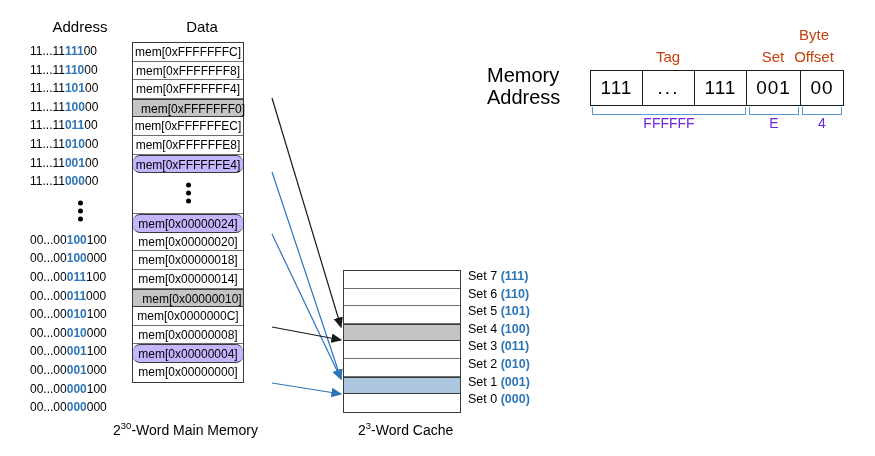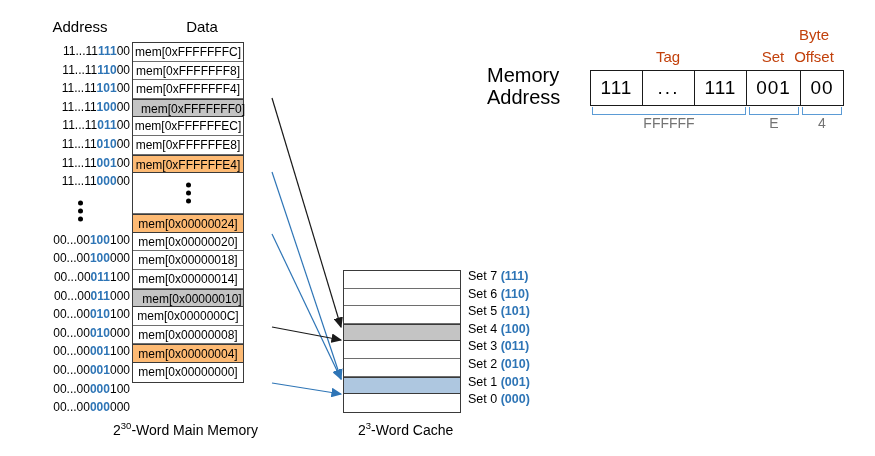--- a/index.html
+++ b/index.html
@@ -29,21 +29,20 @@
   
   #address-column {
     left: 30px;
     top: 42px;
     width: 100px;
   }
   .addr-row {
     height: 18.6px;
     line-height: 18.6px;
     font-size: 12px;
-    text-align: right;
     white-space: nowrap;
     letter-spacing: 0px;
     font-family: "Liberation Sans", sans-serif;
   }
   .addr-row .blue { font-weight: bold; }
   .addr-gap {
     height: 40px;
   }
 
   
@@ -67,23 +66,24 @@
     position: relative;
   }
   .mem-row.last { border-bottom: none; }
   .mem-row.grey {
     background: #c4c4c4;
     border-top: 1.5px solid #3a3a3a;
     border-bottom: 1.5px solid #3a3a3a;
     padding-left: 8px;
   }
   .mem-row.blue-fill {
-    background: #fdba74;
+    background: #c4b5fd;
     border-top: 1.5px solid #3a3a3a;
     border-bottom: 1.5px solid #3a3a3a;
+    border-radius: 7px;
   }
   .mem-ellipsis {
     height: 40px;
     border-bottom: 1px solid #6e6e6e;
     position: relative;
     background: #fff;
   }
   .dots-v {
     position: absolute;
     left: 0; right: 0; top: 50%;
@@ -195,21 +195,21 @@
   .brace {
     position: absolute;
     height: 8px;
     border: 1.5px solid #5b9bd5;
     border-top: none;
     box-sizing: border-box;
   }
   .bracelbl {
     position: absolute;
     font-size: 14px;
-    color: #737373;
+    color: #6d28d9;
     text-align: center;
     white-space: nowrap;
   }
 
   
   #arrow-layer {
     left: 0; top: 0;
     width: 875px; height: 456px;
     pointer-events: none;
   }

